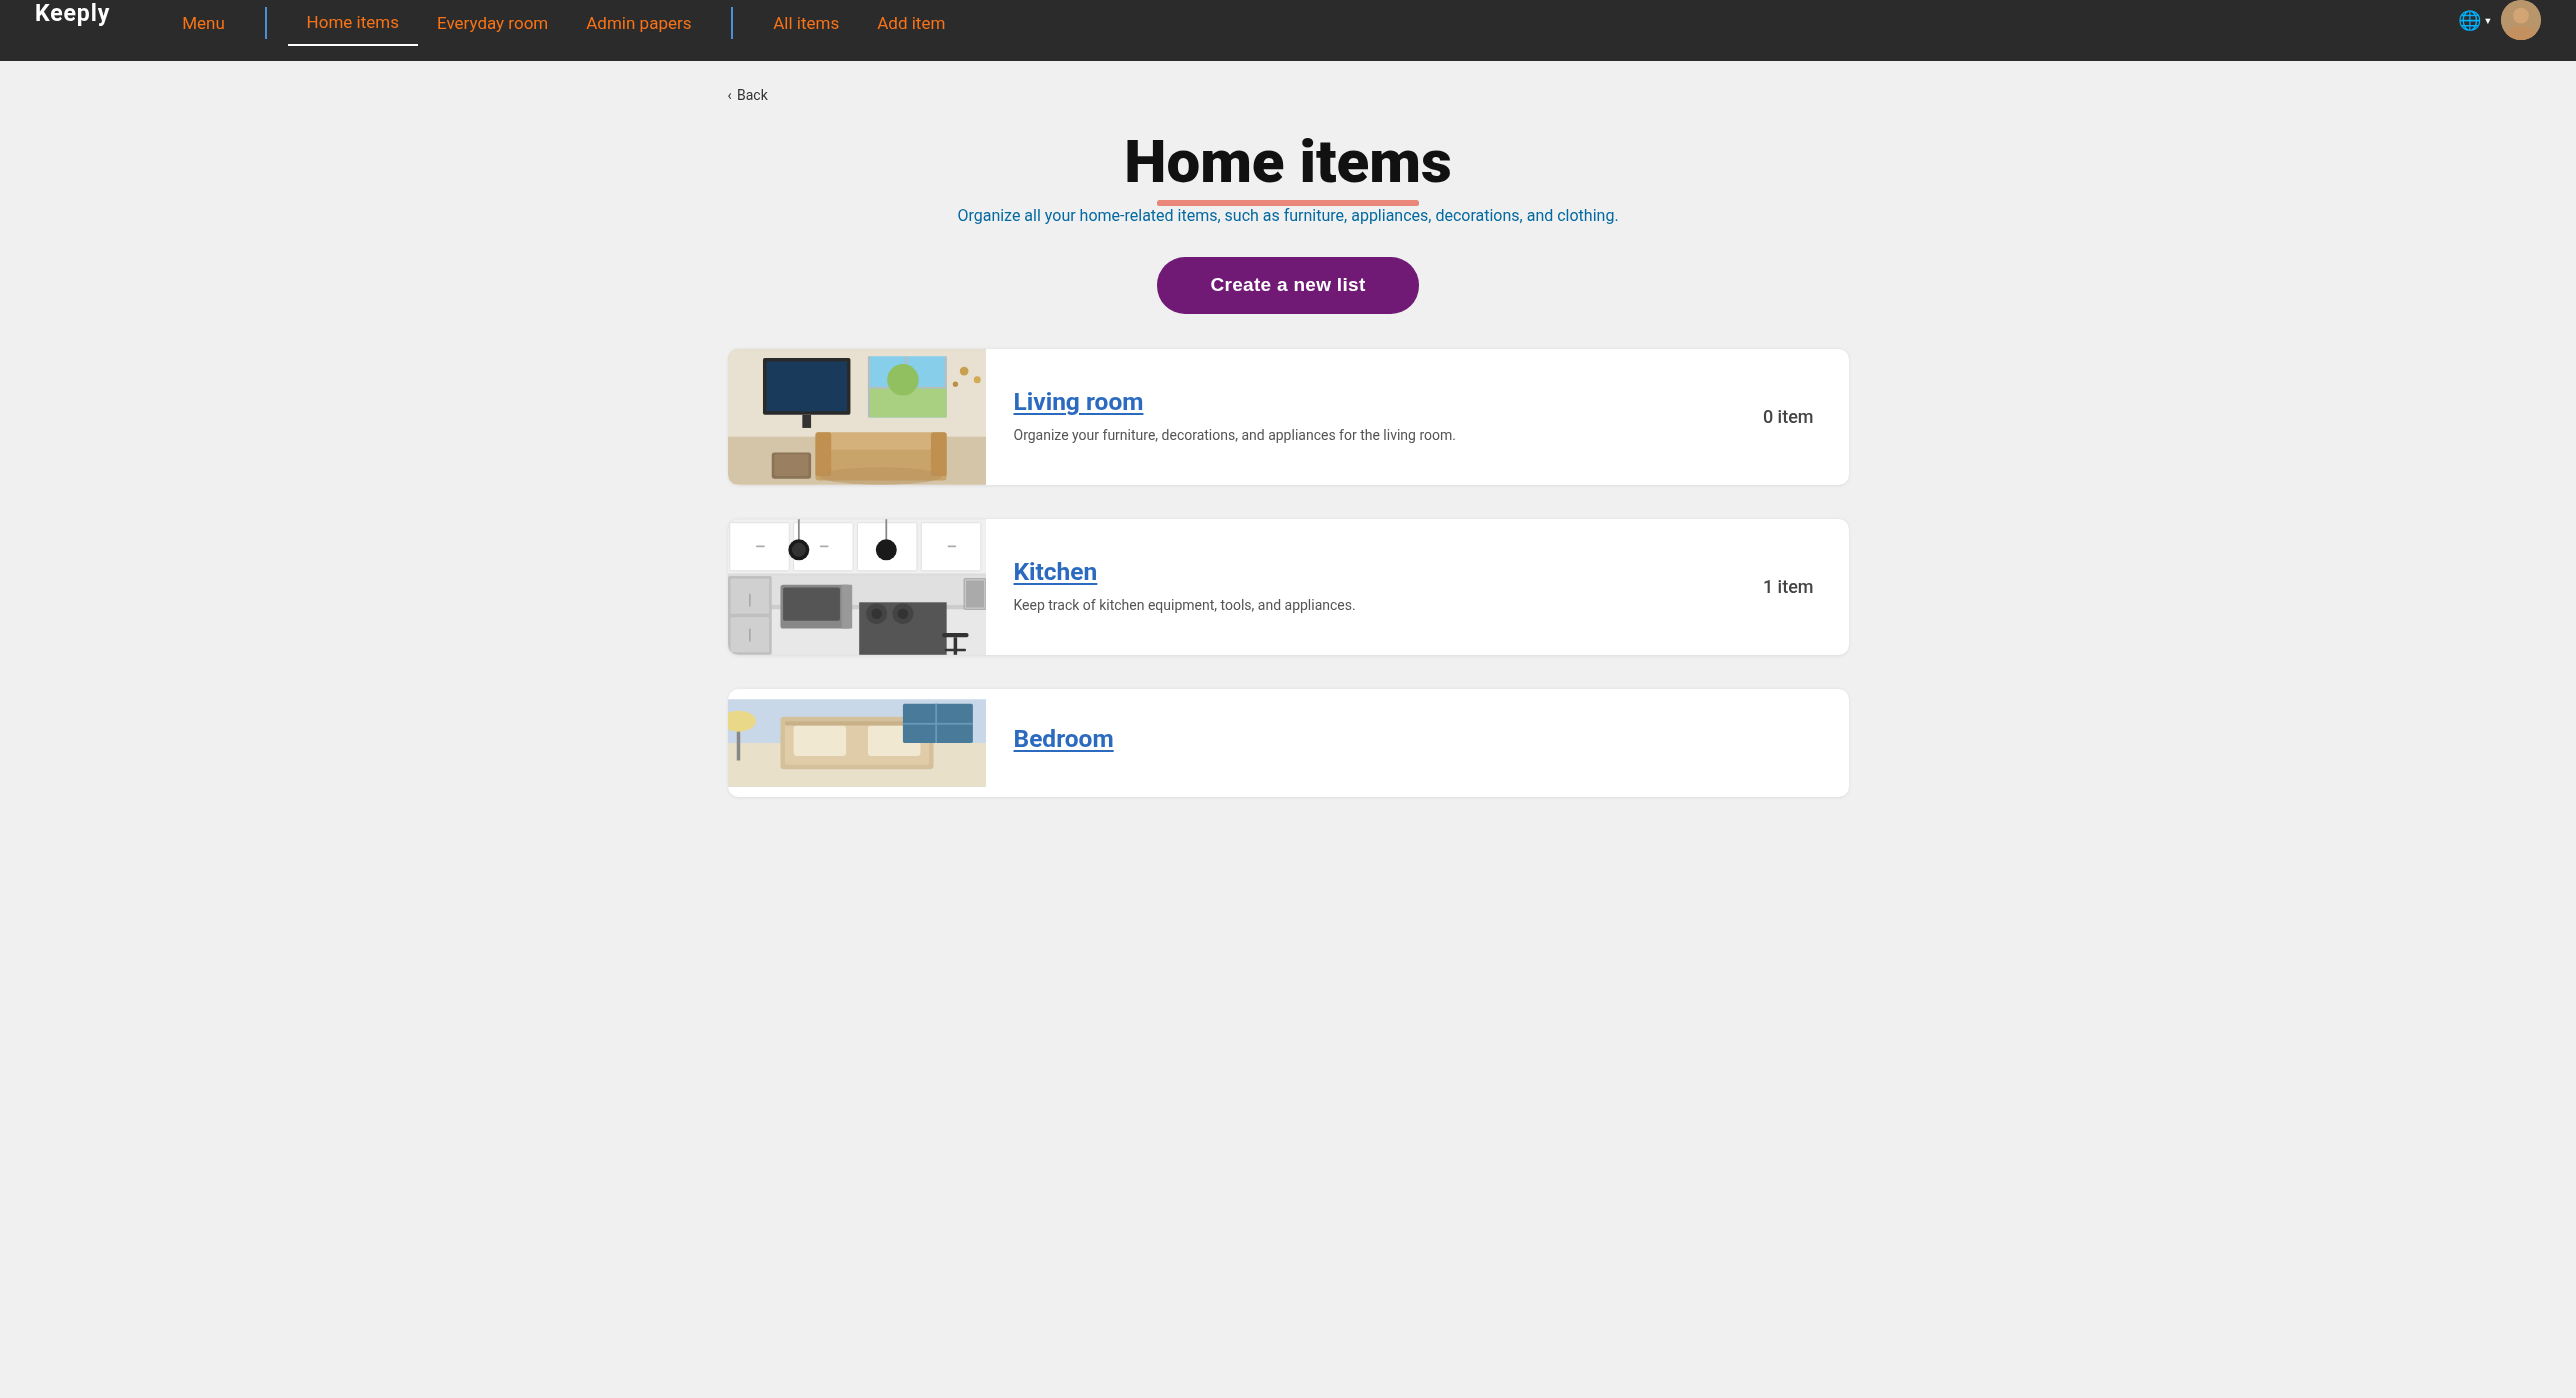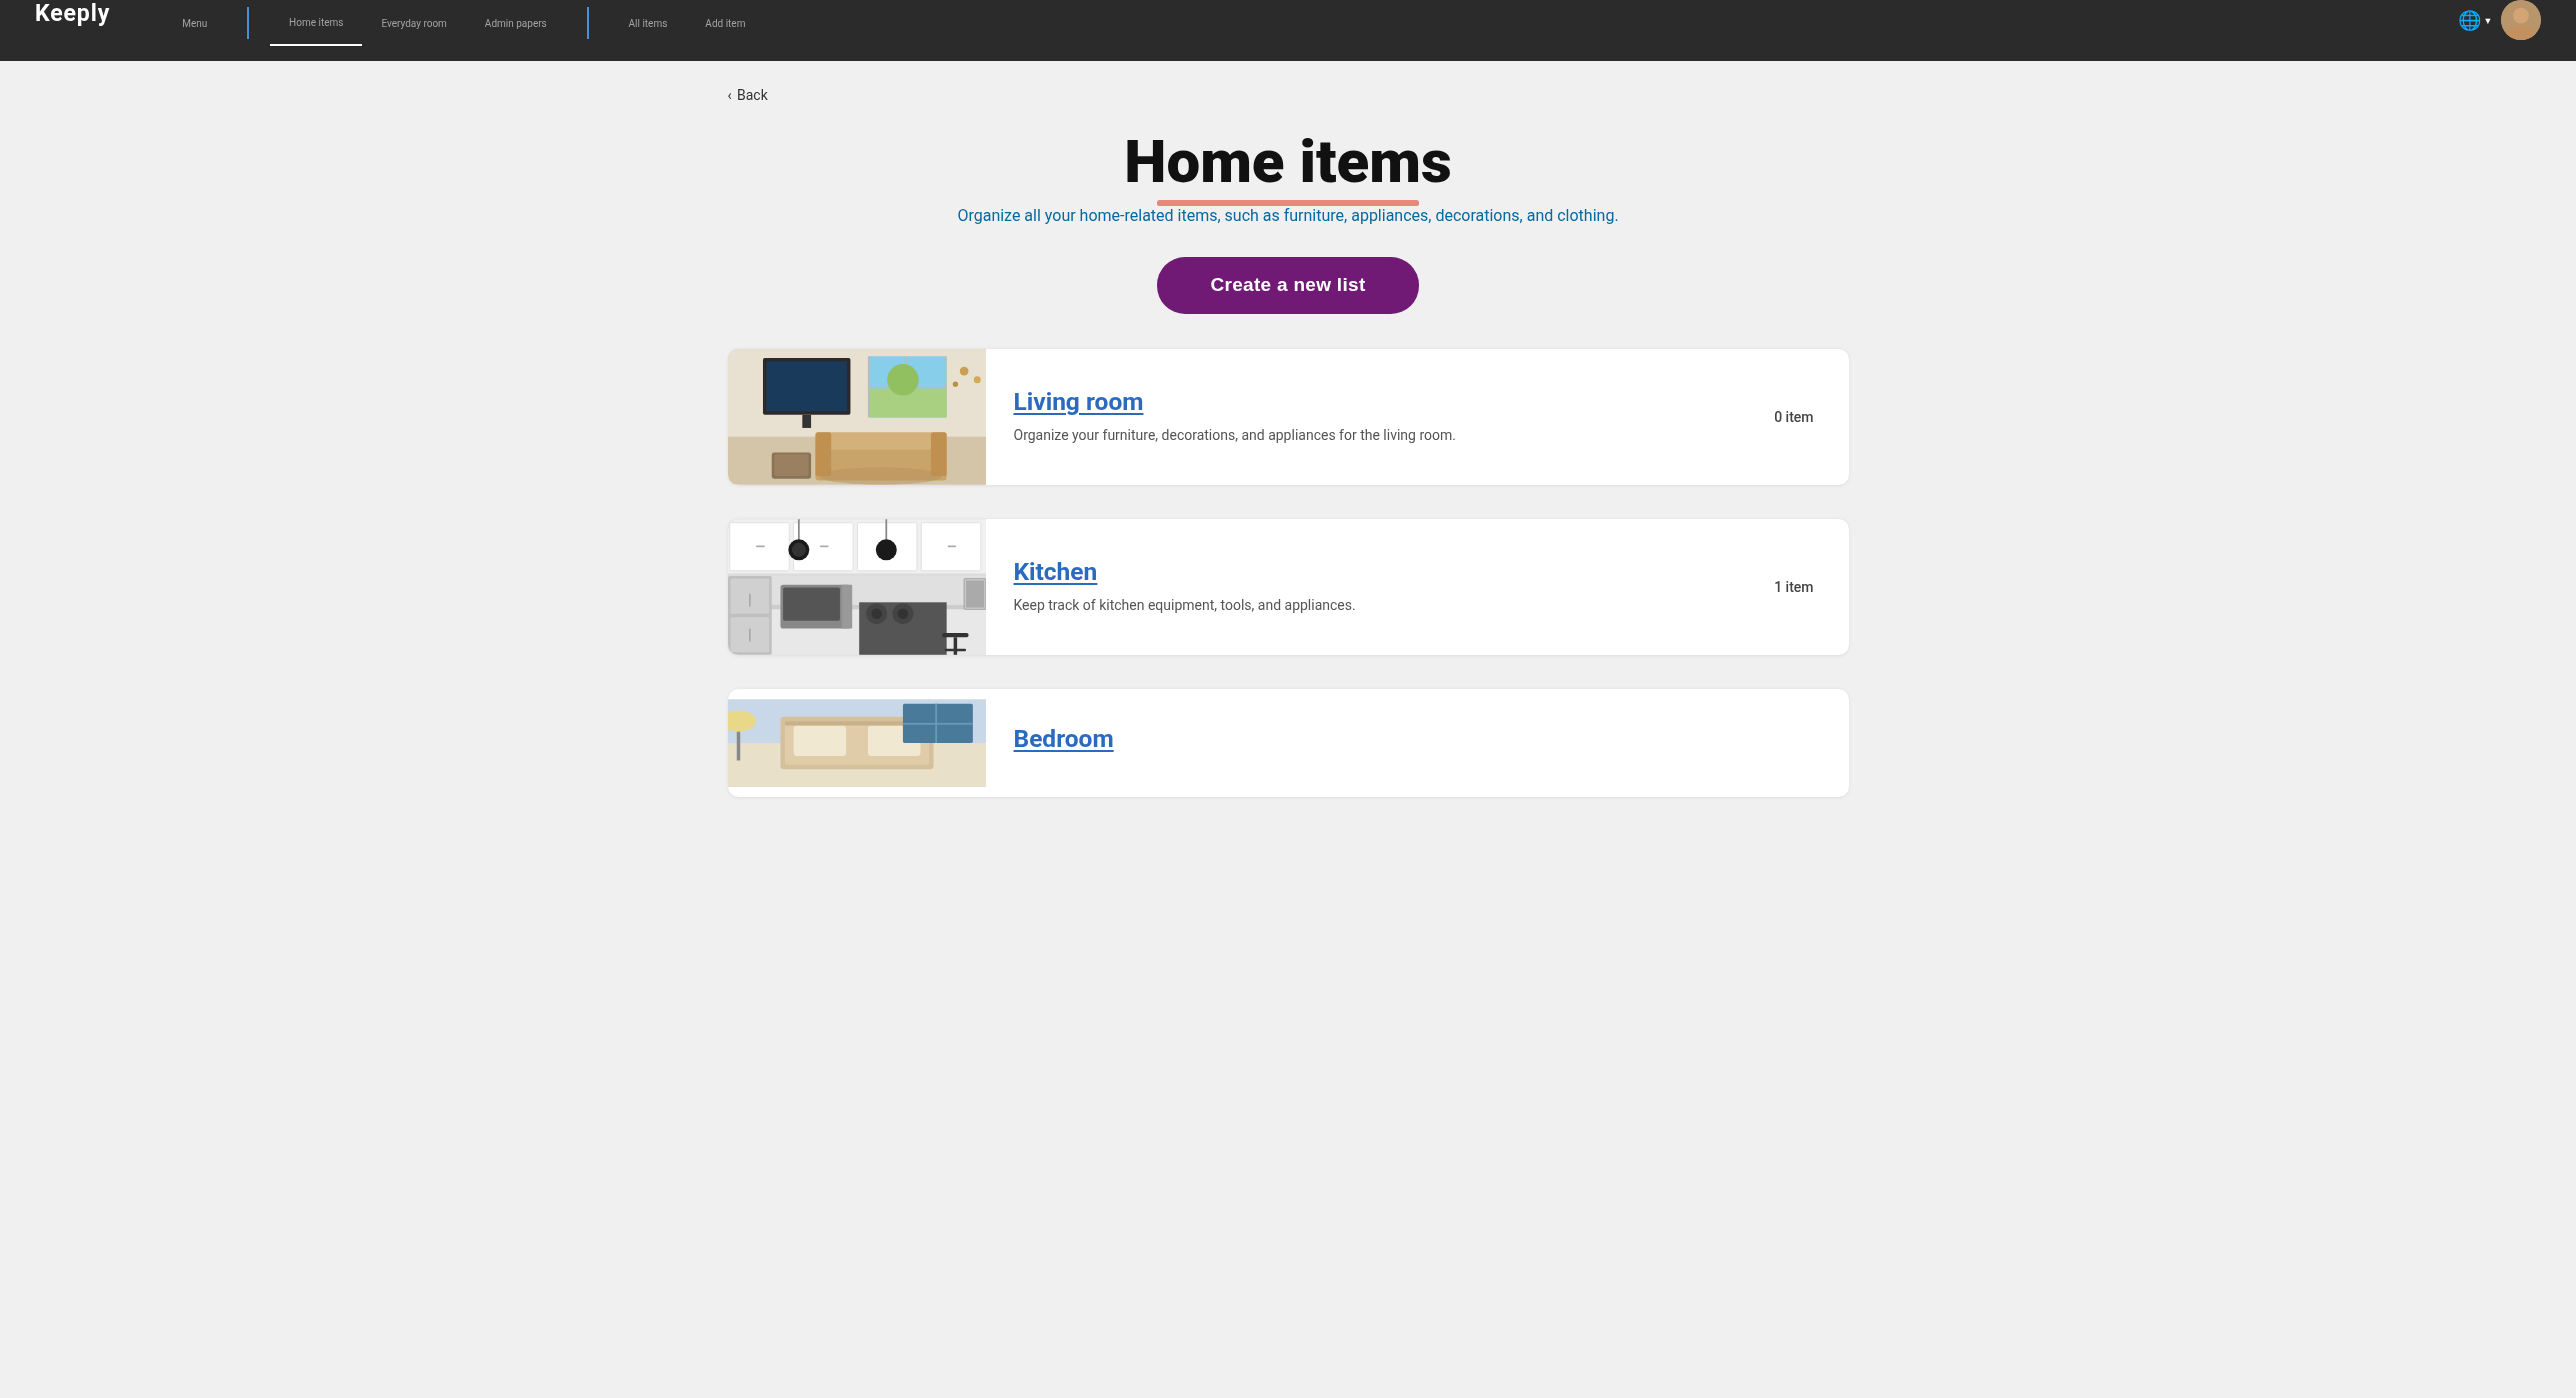--- a/index.html
+++ b/index.html
@@ -31,23 +31,23 @@
       background: #4a90d9;
       margin: 0 21px;
     }
     .nav-links {
       display: flex;
       align-items: center;
       gap: 0;
       flex: 1;
     }
     .nav-link {
-      color: #a3a3a3;
+      color: #f97316;
       text-decoration: none;
-      font-size: 10px;
+      font-size: 17px;
       padding: 0 19px;
       height: 46px;
       display: flex;
       align-items: center;
       position: relative;
       cursor: pointer;
       white-space: nowrap;
     }
     .nav-link.active {
       border-bottom: 2.6px solid white;
@@ -182,21 +182,21 @@
       display: inline-block;
       margin-bottom: 8.8px;
     }
     .card-description {
       color: #555;
       font-size: 14px;
       line-height: 1.5;
     }
     .card-count {
       color: #444;
-      font-size: 14px;
+      font-size: 18px;
       font-weight: 500;
       padding-right: 35px;
       white-space: nowrap;
     }
 
     
     .list-card.partial {
       height: 108px;
       overflow: hidden;
     }

